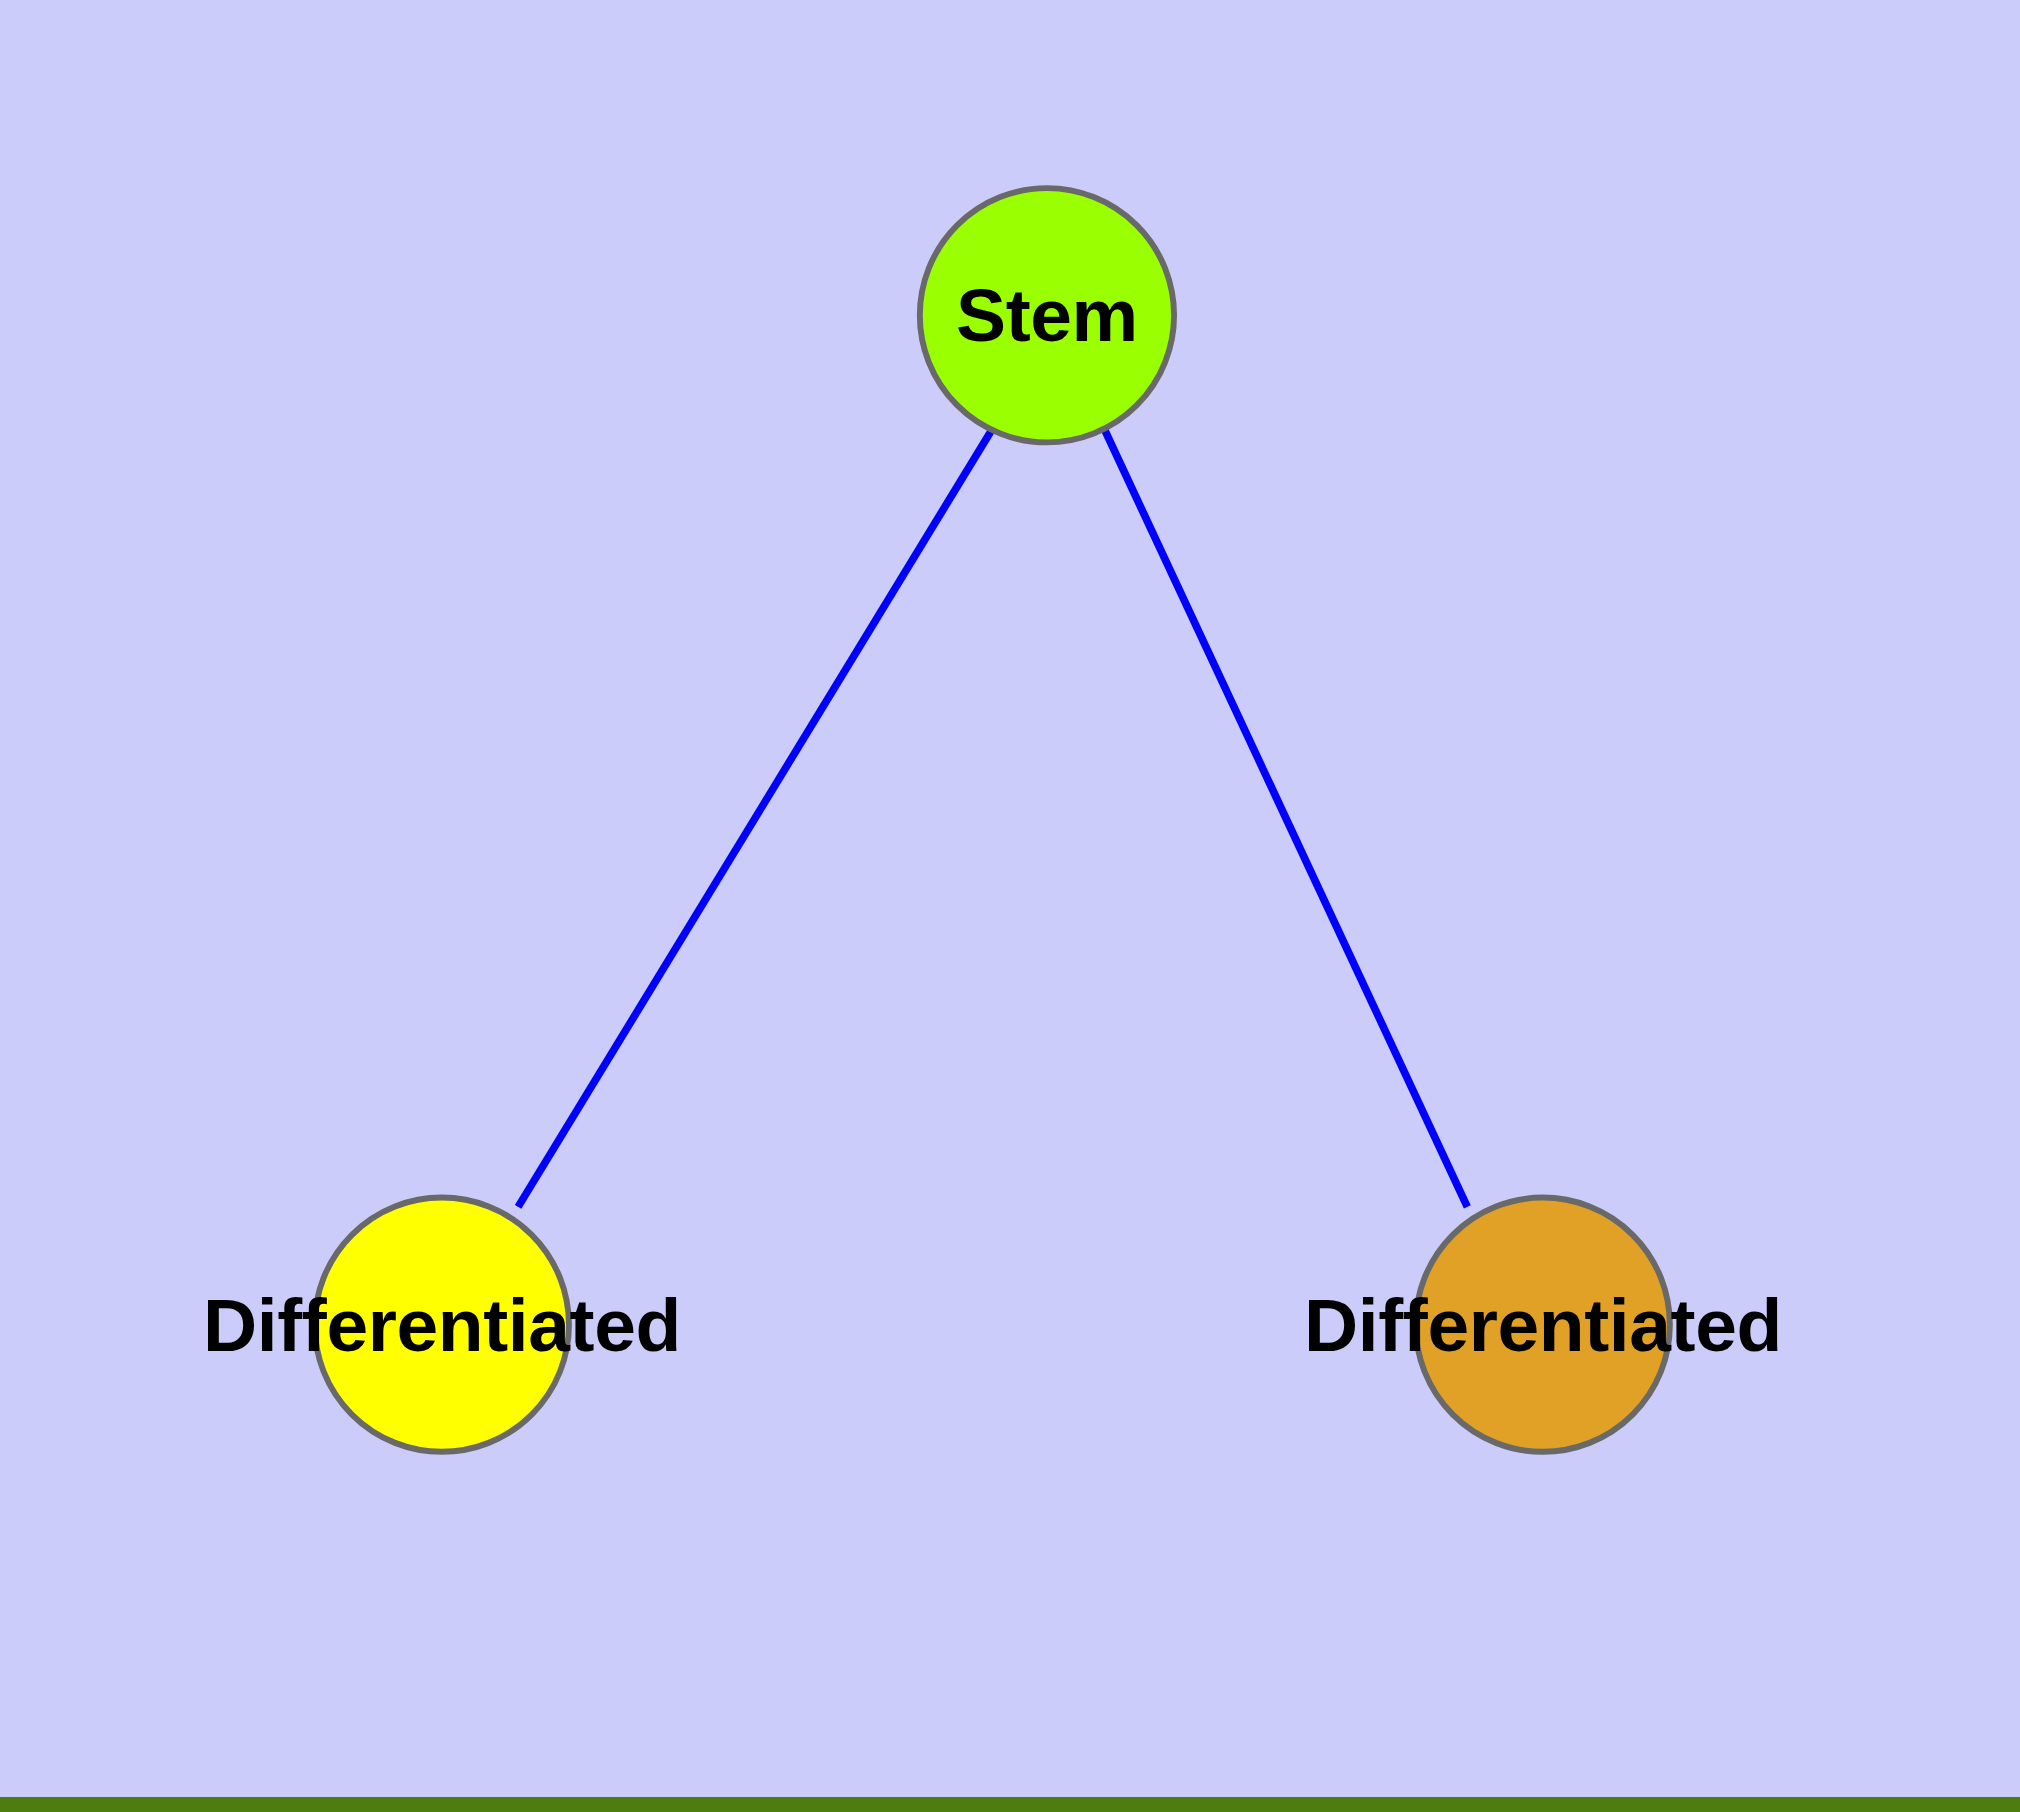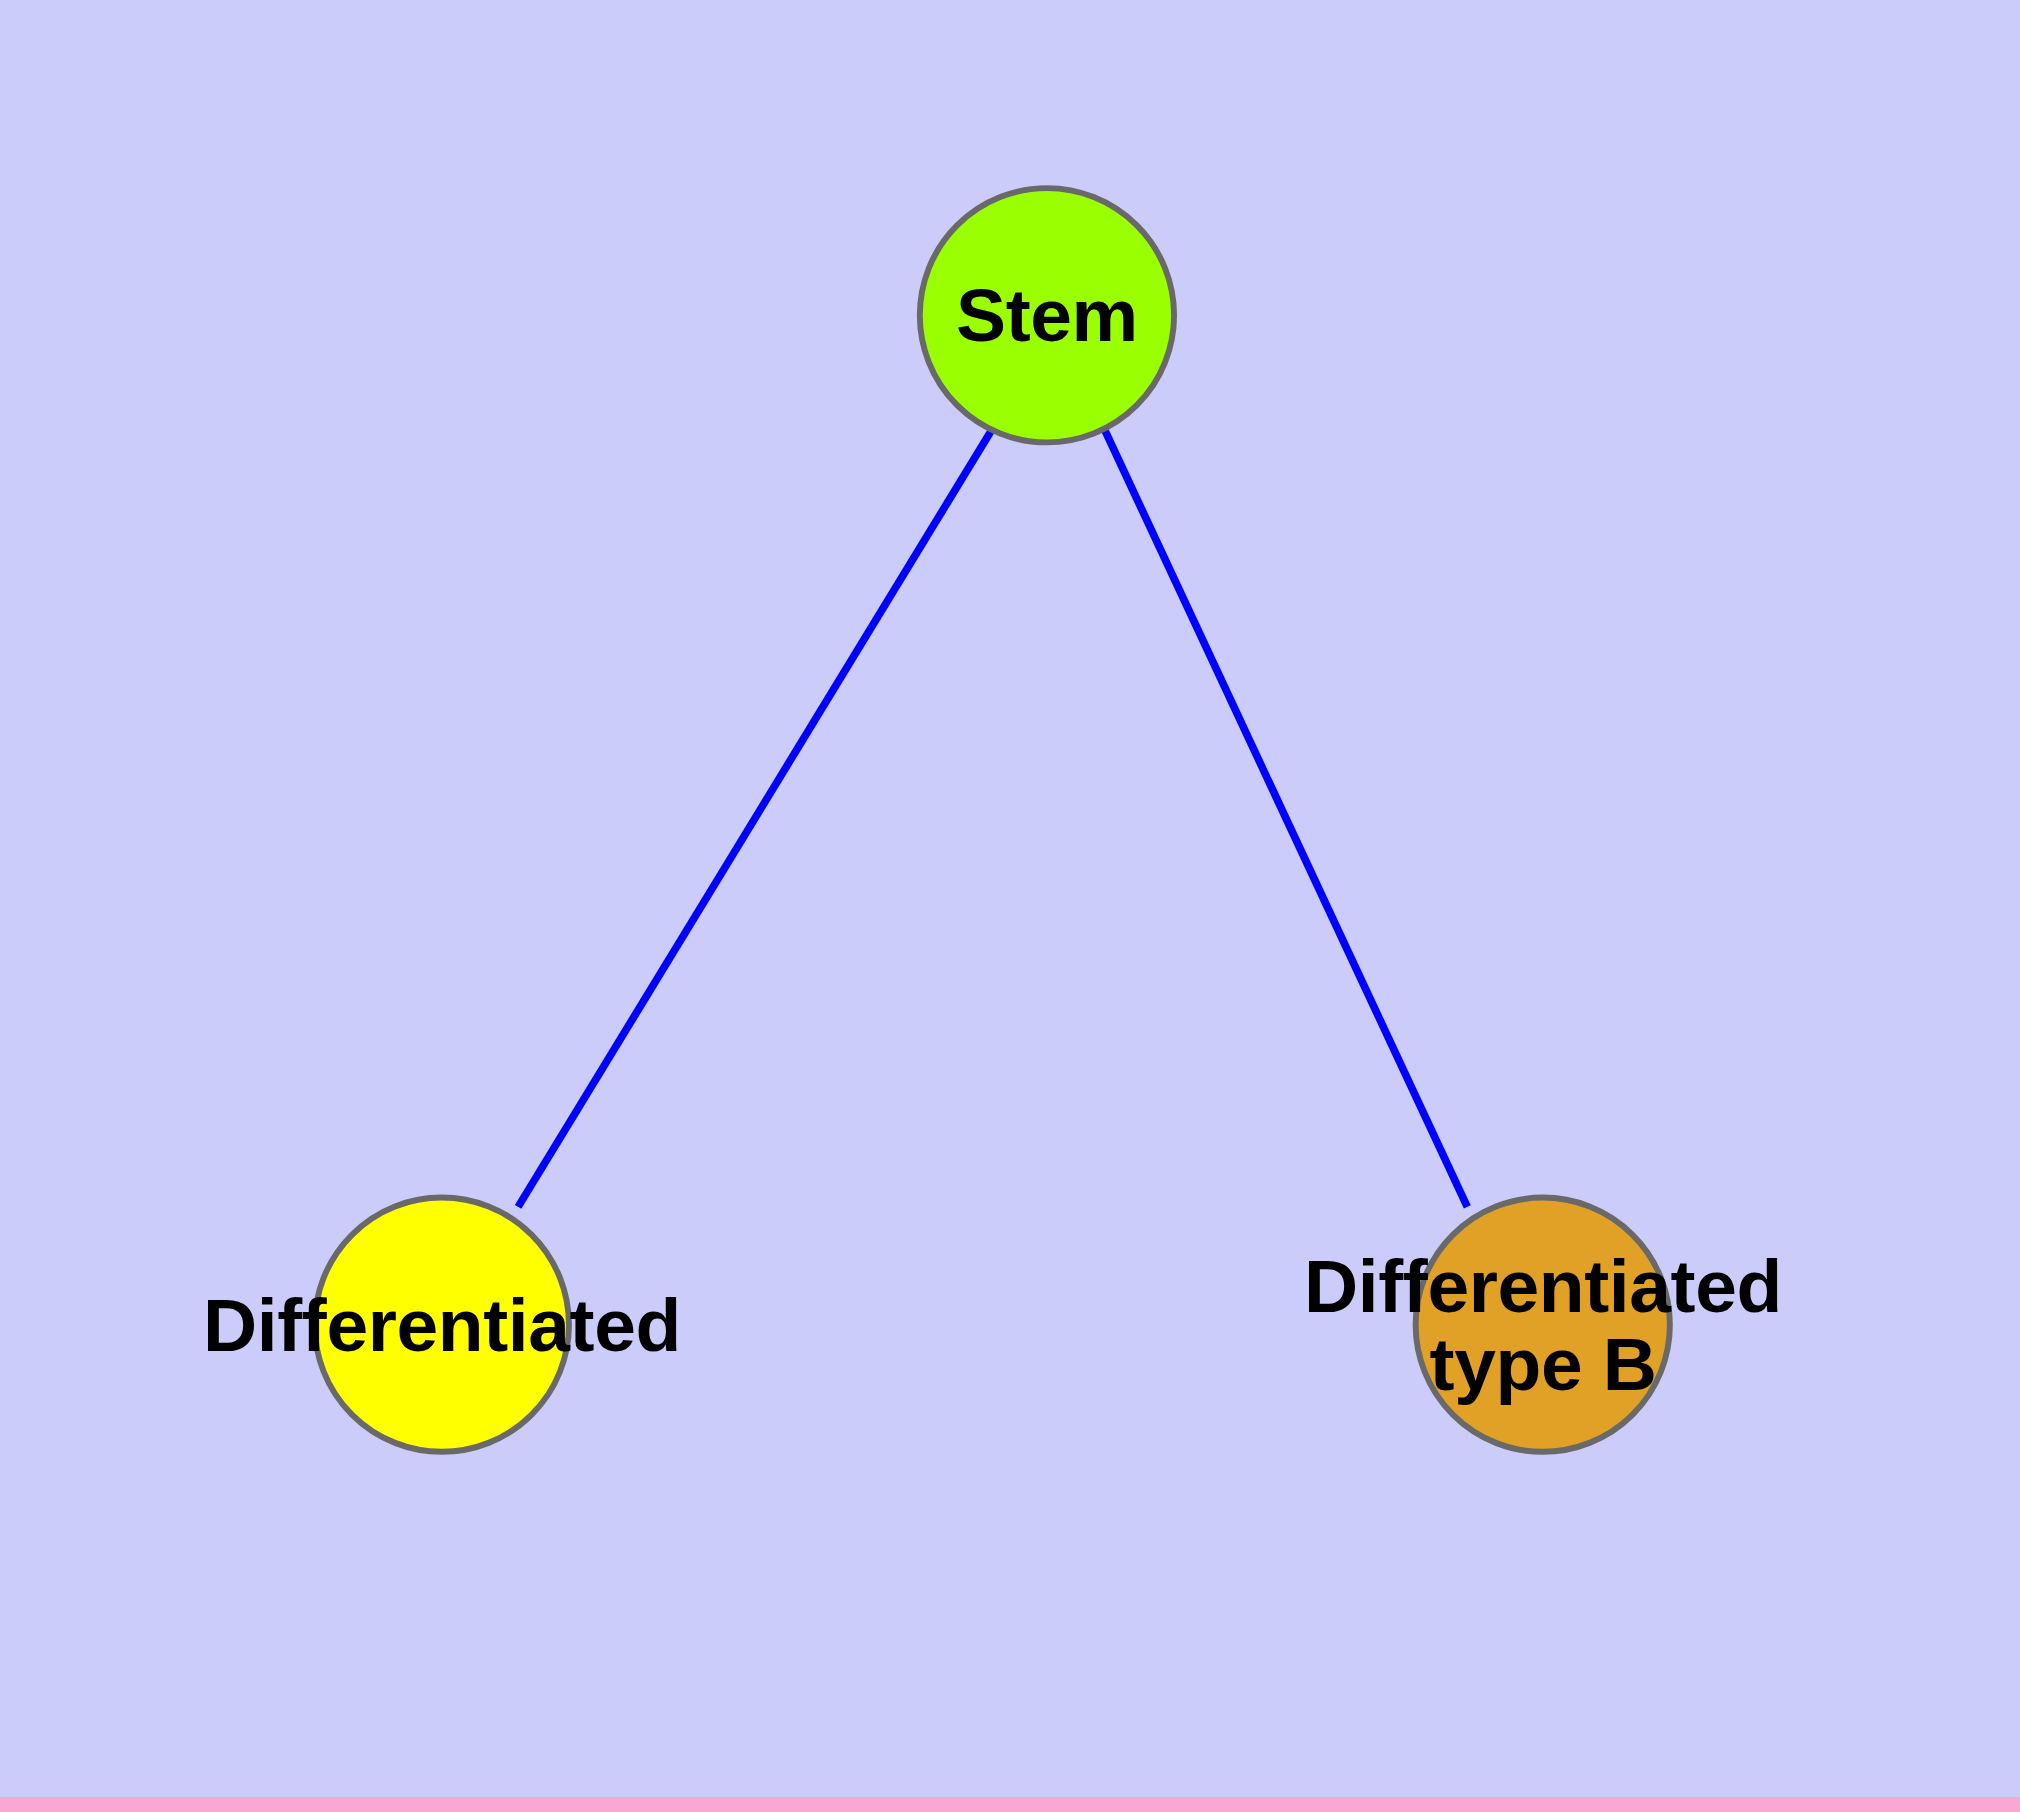--- a/index.html
+++ b/index.html
@@ -57,36 +57,36 @@
   .label-b {
     font-size: 75px;
     left: 1543px;
     top: 1325px;
     transform: translate(-50%, -50%);
   }
 </style>
 </head>
 <body>
 
-<div id="canvas" style="background: #f9a8d4;">
+<div id="canvas" style="background: #4d7c0f;">
 
   <div id="graph-surface" style="background: rgb(204, 204, 250);"></div>
 
   <svg class="graph-svg" viewBox="0 0 2384 2138">
     <g>
       <line class="graph-edge" x1="1170" y1="507" x2="611" y2="1424" stroke="#0000ff" stroke-width="9" stroke-linecap="butt"></line>
       <line class="graph-edge" x1="1303" y1="507" x2="1731" y2="1424" stroke="#0000ff" stroke-width="9" stroke-linecap="butt"></line>
     </g>
     <g>
       <circle class="graph-node" cx="1235" cy="372" r="150" fill="#9aff00" stroke="#696969" stroke-width="7"></circle>
       <circle class="graph-node" cx="521" cy="1563" r="150" fill="#ffff00" stroke="#696969" stroke-width="7"></circle>
       <circle class="graph-node" cx="1820" cy="1563" r="150" fill="#e0a126" stroke="#696969" stroke-width="7"></circle>
     </g>
   </svg>
 
   <div class="node-label label-stem" style="color: rgb(0, 0, 0); font-size: 75px;"><span>Stem</span></div>
 
   <div class="node-label label-a" style="color: rgb(0, 0, 0); font-size: 75px;"><span>Differentiated</span><br></div>
 
-  <div class="node-label label-b" style="color: rgb(0, 0, 0); font-size: 75px;"><span>Differentiated</span><br><span>type B</span></div>
+  <div class="node-label label-b" style="color: rgb(0, 0, 0); font-size: 75px;"><span>Differentiated</span><br></div>
 
 </div>
 
 
 </body></html>

